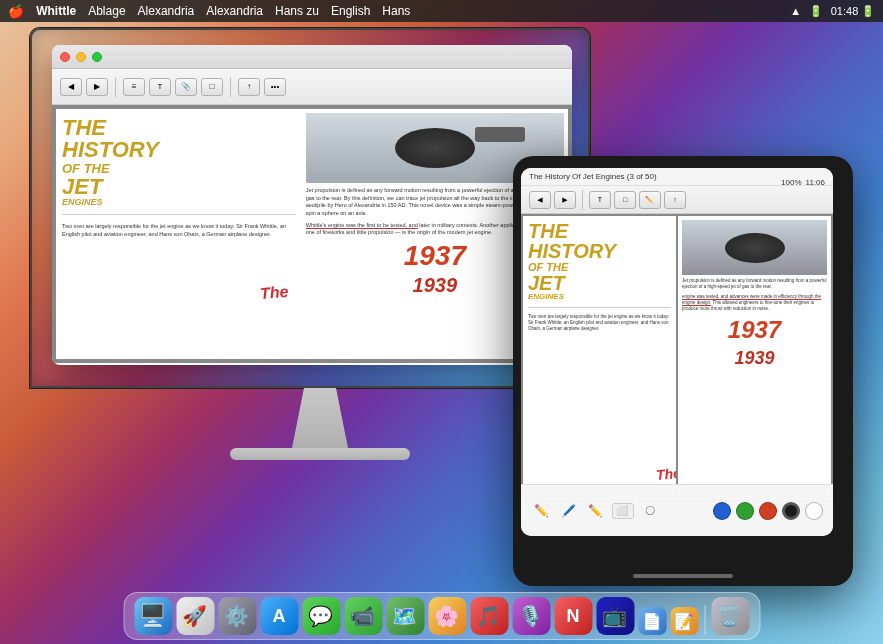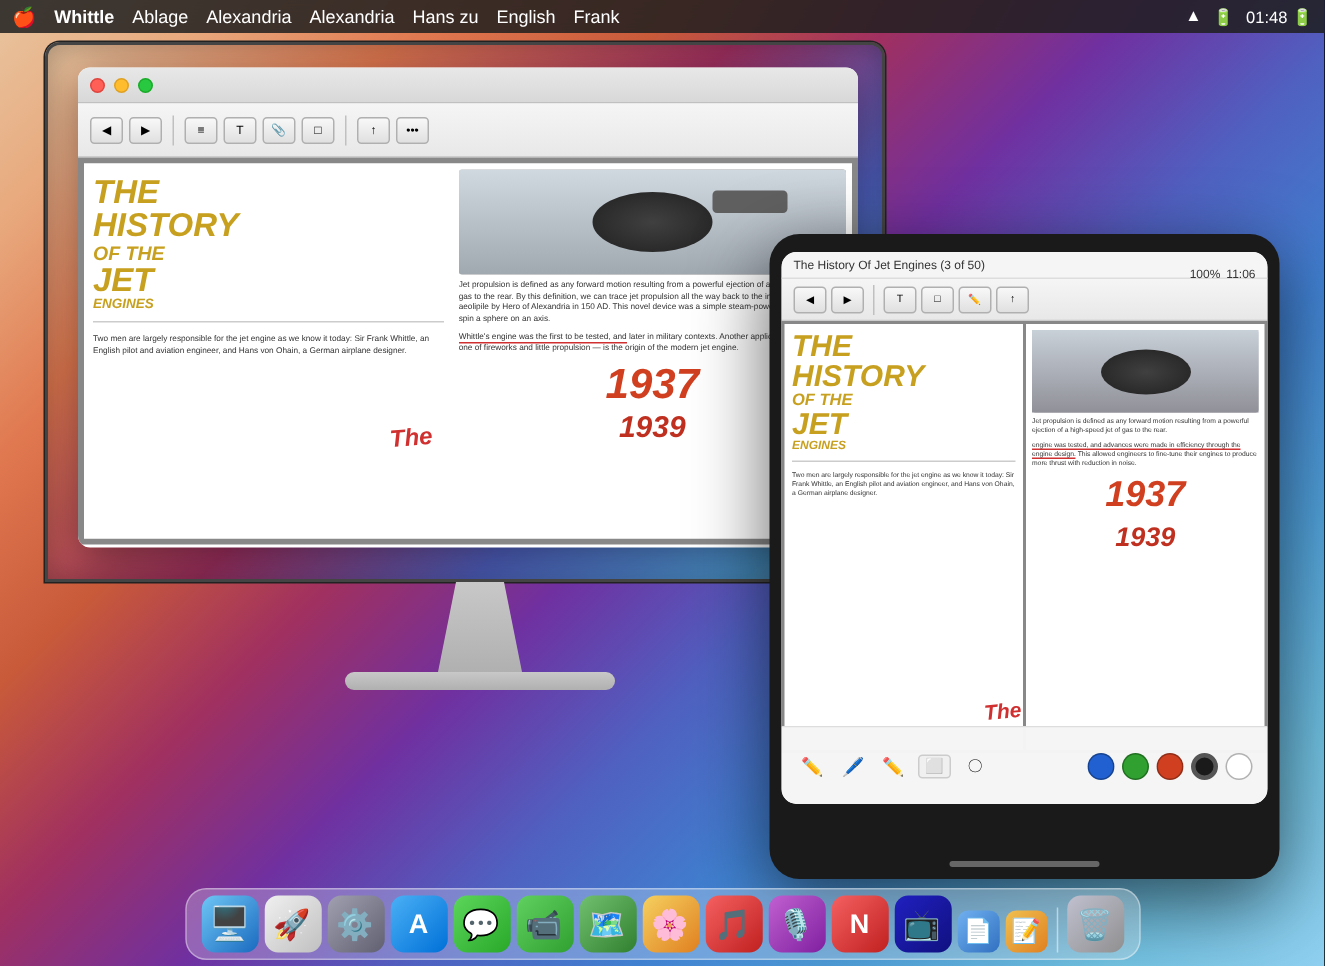--- a/index.html
+++ b/index.html
@@ -353,21 +353,21 @@
       right: 30px;
       width: 340px;
       height: 430px;
     }
 
     .ipad-body {
       width: 340px;
       height: 430px;
       background: #1a1a1a;
       border-radius: 20px;
-      padding: 12px 8px 50px 8px;
+      padding: 12px 20px 50px 8px;
       box-shadow: 0 15px 50px rgba(0,0,0,0.6);
       position: relative;
     }
 
     .ipad-screen {
       width: 100%;
       height: 100%;
       background: white;
       border-radius: 10px;
       overflow: hidden;
@@ -541,21 +541,21 @@
 
   <div class="menubar">
     <div class="menubar-left">
       <span class="apple-logo">🍎</span>
       <span class="menubar-item bold">Whittle</span>
       <span class="menubar-item">Ablage</span>
       <span class="menubar-item">Alexandria</span>
       <span class="menubar-item">Alexandria</span>
       <span class="menubar-item">Hans zu</span>
       <span class="menubar-item">English</span>
-      <span class="menubar-item">Frank</span>
+      <span class="menubar-item">Hans</span>
     </div>
     <div class="menubar-right">
       <span>▲</span>
       <span>🔋</span>
       <span>01:48 🔋</span>
     </div>
   </div>
 
   <div class="imac-body">
     <div class="imac-screen">

